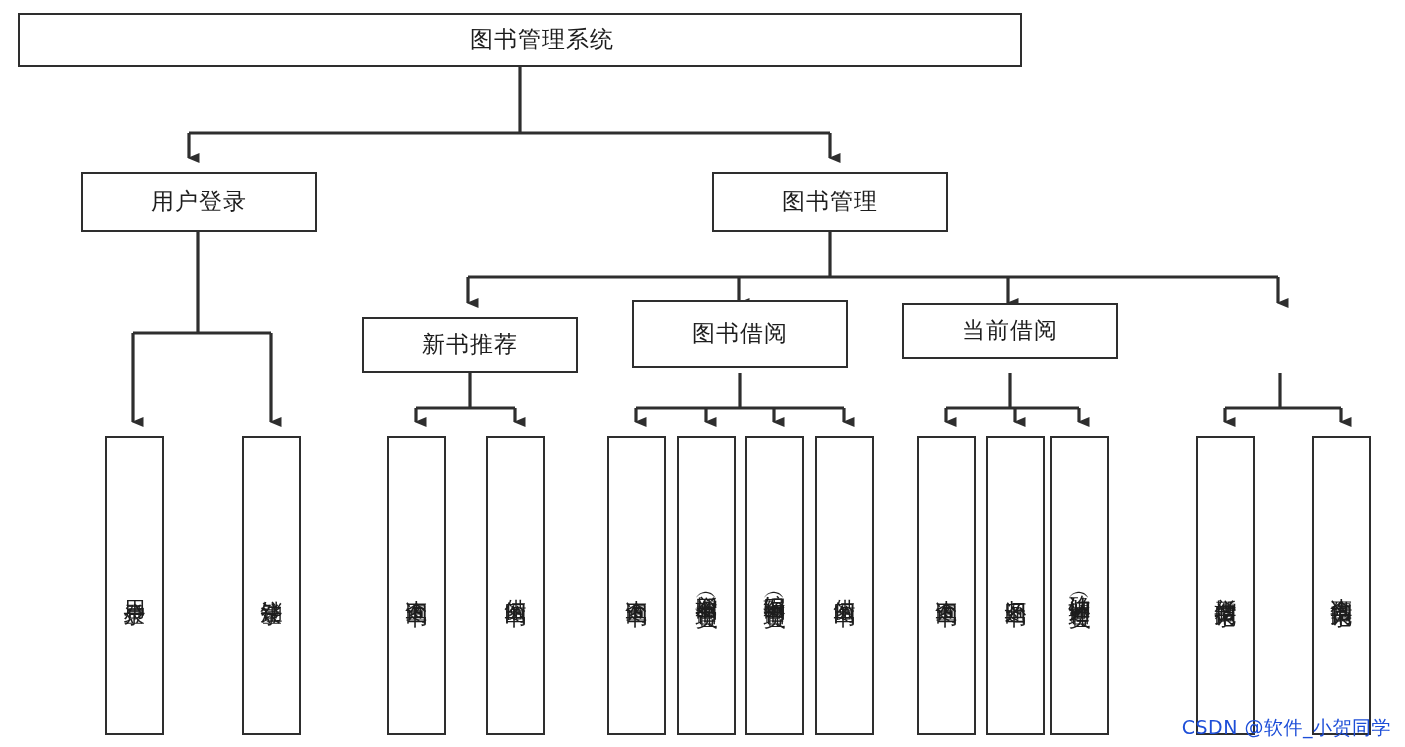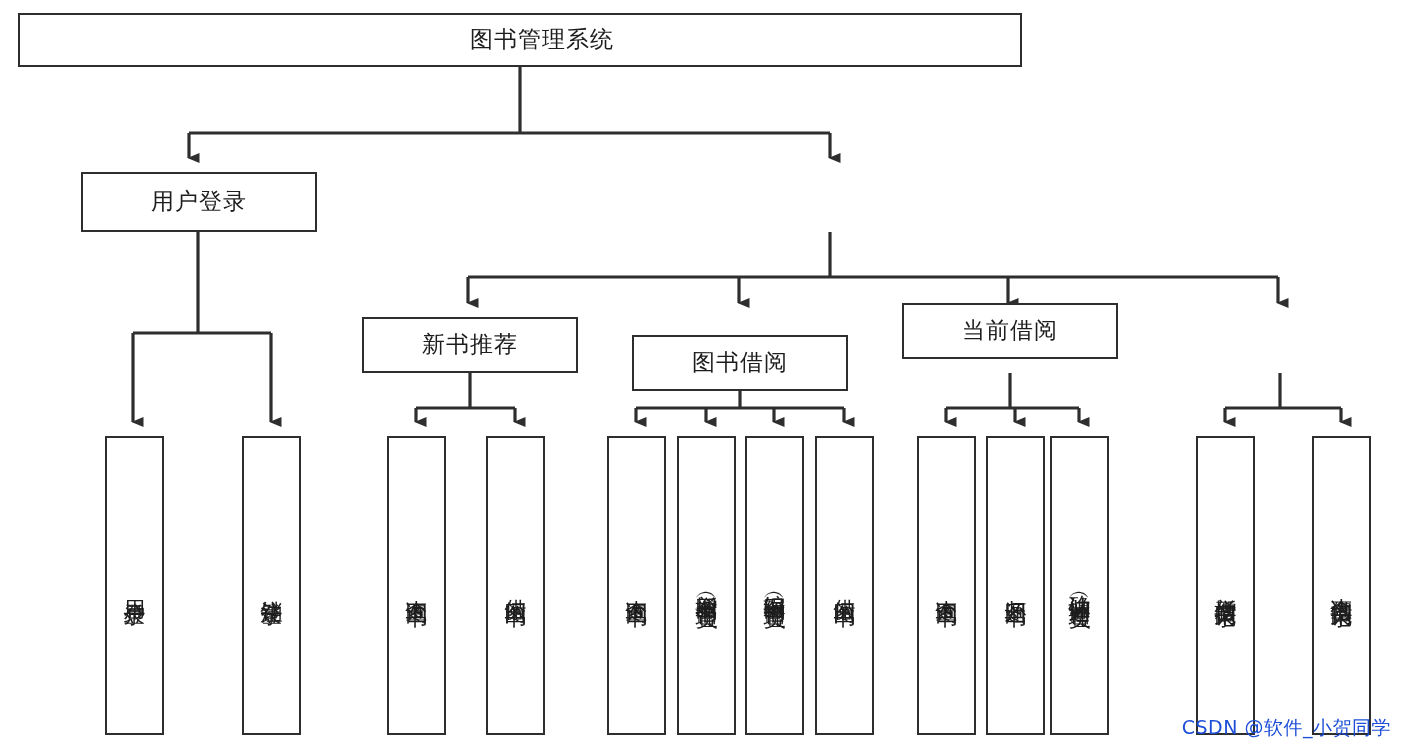--- a/index.html
+++ b/index.html
@@ -121,25 +121,28 @@
     </g>
   </svg>
 
   <div class="node node-h" style="left:18px; top:13px; width:1004px; height:54px;padding-left:44px;">
     <span class="label">图书管理系统</span>
   </div>
 
   <div class="node node-h" style="left:81px; top:172px; width:236px; height:60px;">
     <span class="label">用户登录</span>
   </div>
+  <div class="node node-h" style="left:712px; top:172px; width:236px; height:60px;">
+    <span class="label">图书管理</span>
+  </div>
 
   <div class="node node-h" style="left:362px; top:317px; width:216px; height:56px;">
     <span class="label">新书推荐</span>
   </div>
-  <div class="node node-h" style="left:632px; top:335px; width:216px; height:56px;">
+  <div class="node node-h" style="left:632px; top:300px; width:216px; height:68px;">
     <span class="label">图书借阅</span>
   </div>
   <div class="node node-h" style="left:902px; top:303px; width:216px; height:56px;">
     <span class="label">当前借阅</span>
   </div>
 
   <div class="node node-v" style="left:105px; top:436px; width:59px; height:299px;">
     <span class="label">用户登录</span>
   </div>
   <div class="node node-v" style="left:242px; top:436px; width:59px; height:299px;">

